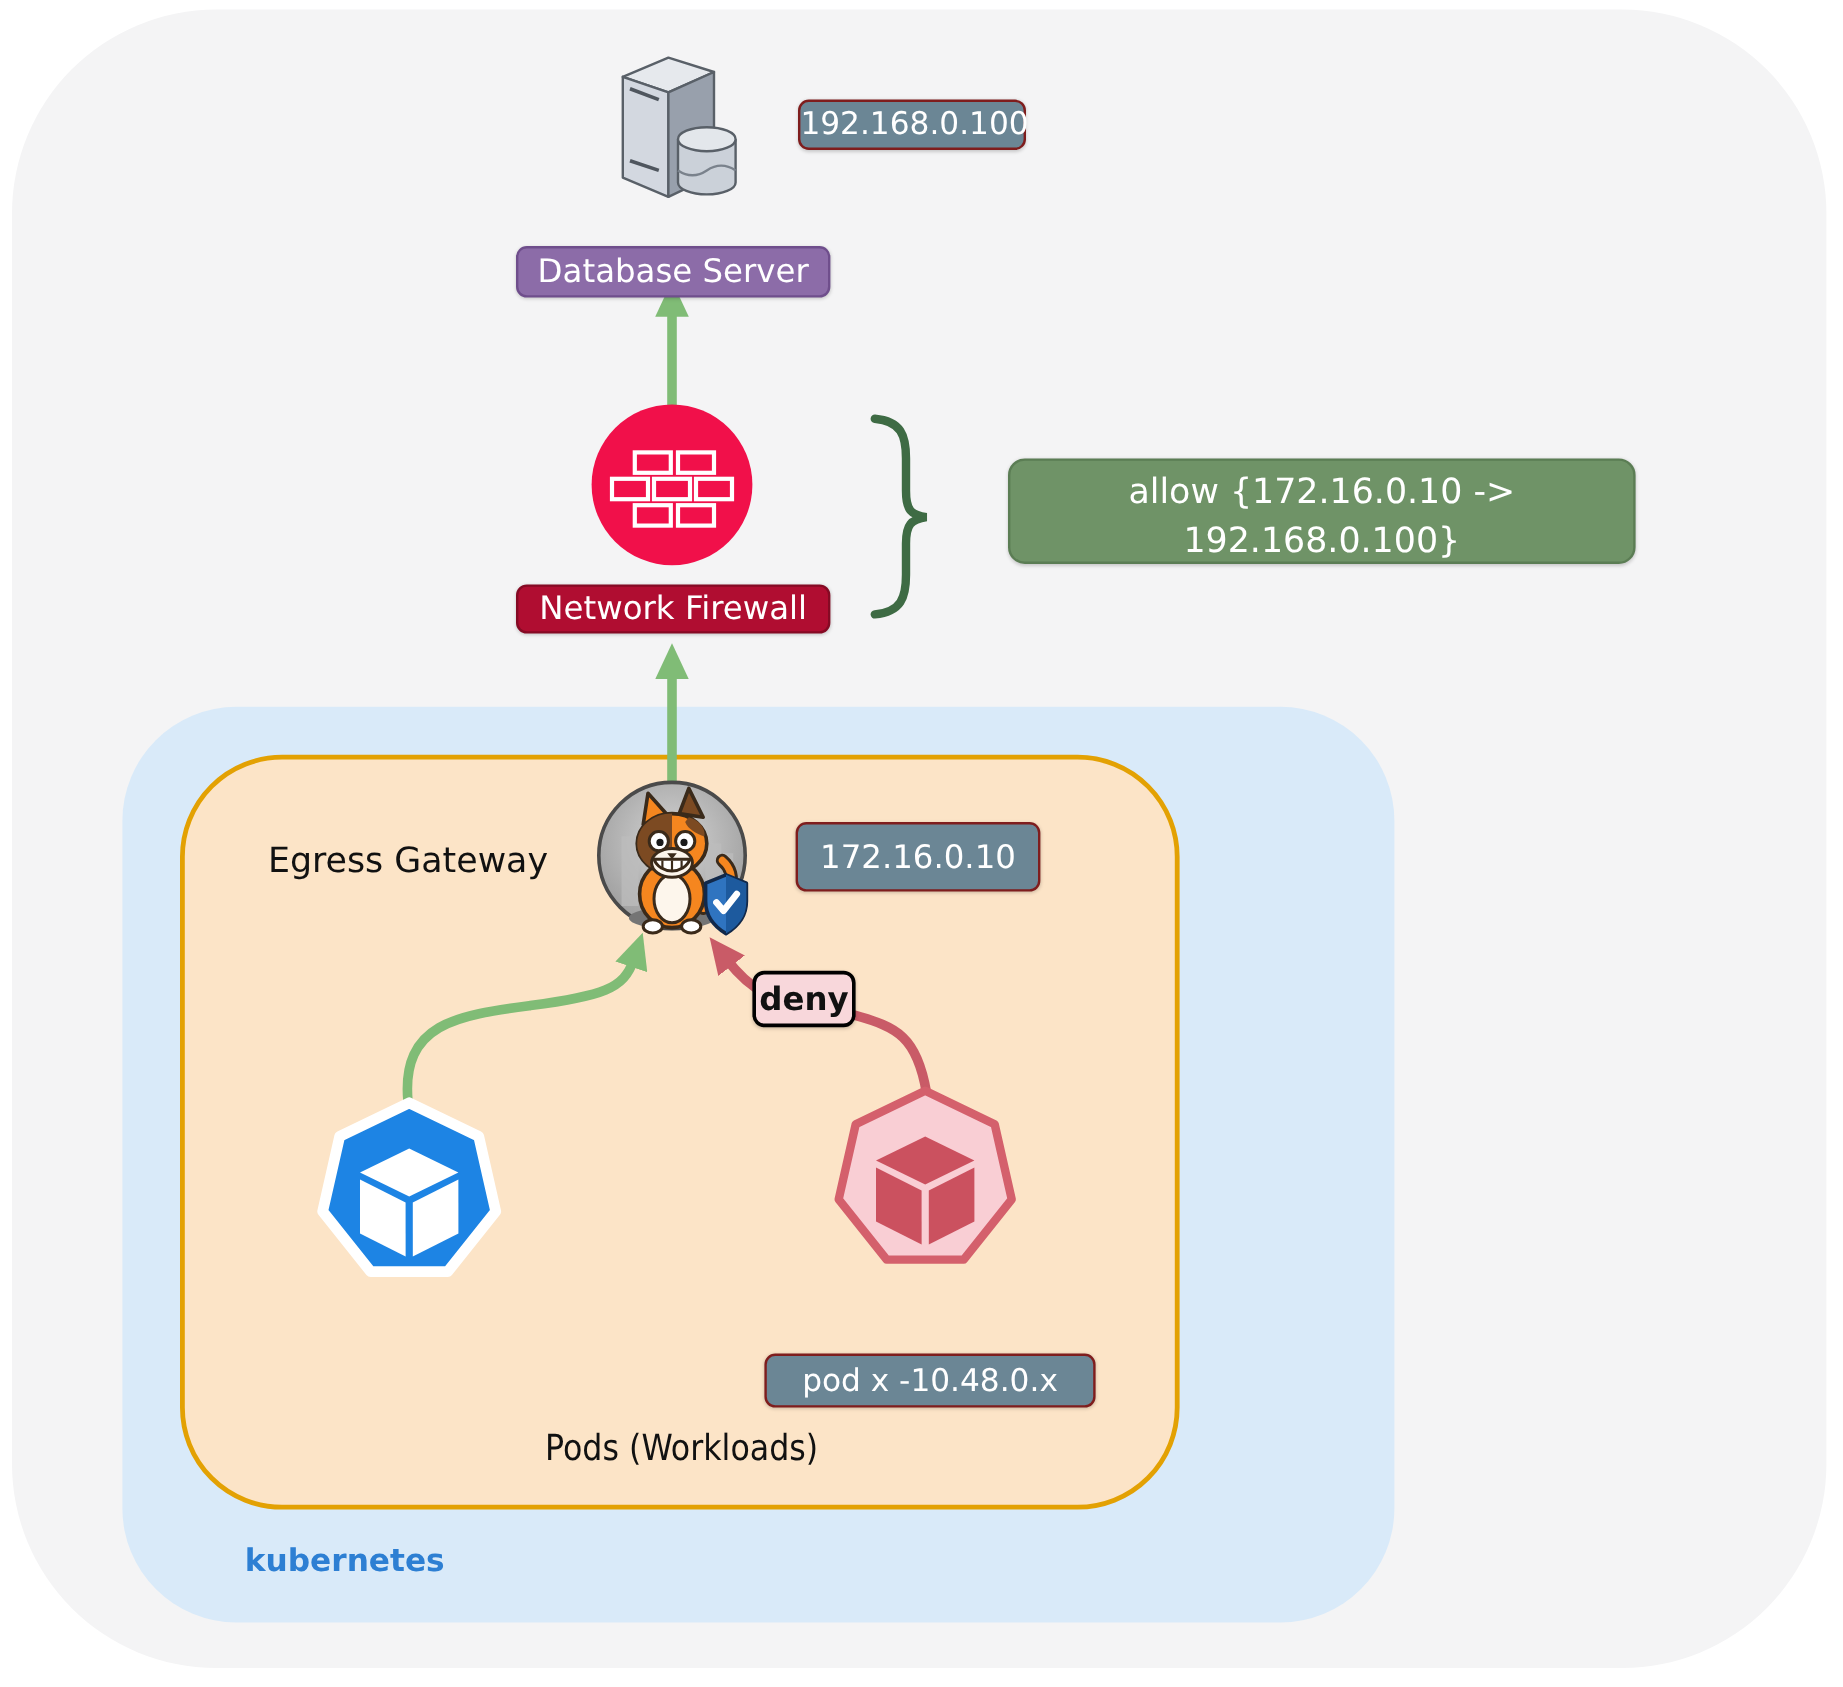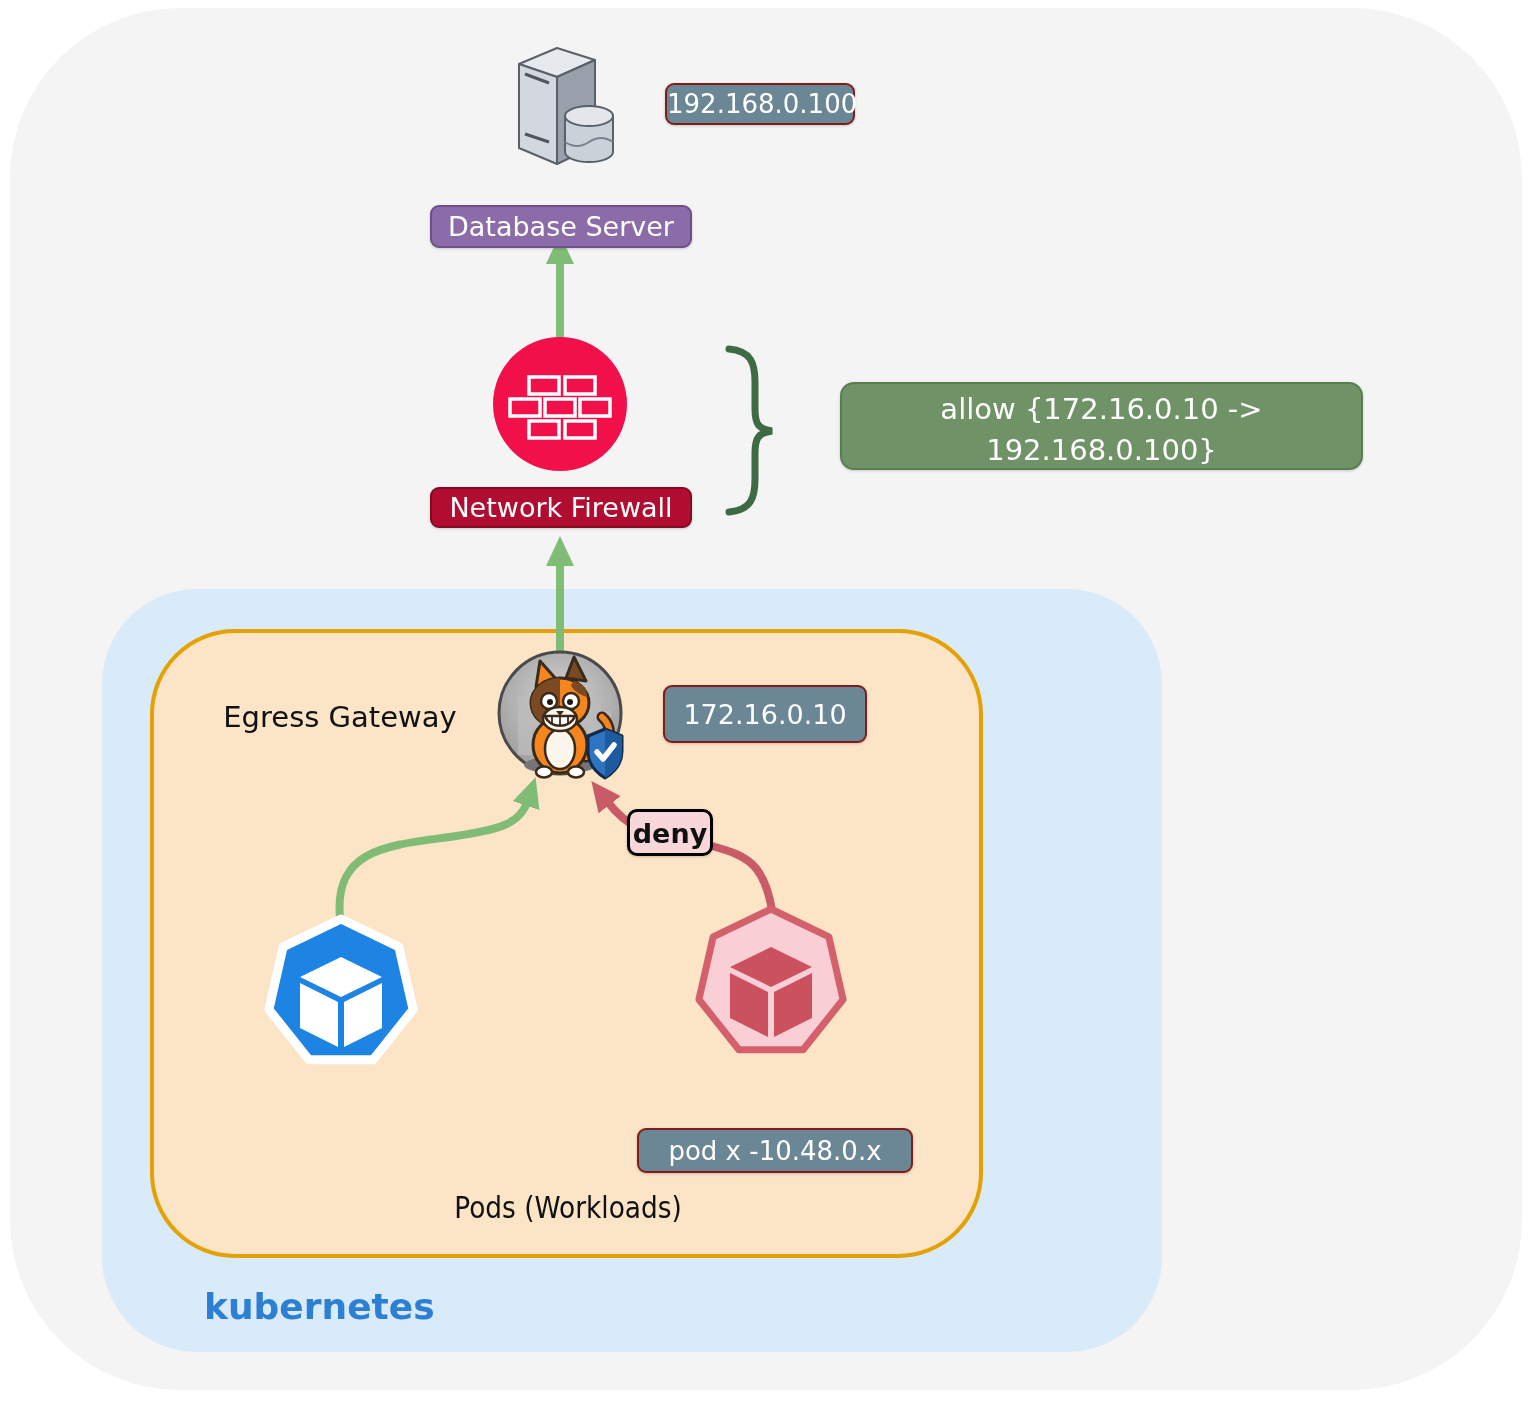--- a/index.html
+++ b/index.html
@@ -25,21 +25,21 @@
               color:#1A1A1A;font-size:28px;}
   .rule-box{left:840px;top:382px;width:523px;height:88px;border-radius:14px;background:#6F9367;
             border:2px solid #5B7D54;font-size:29px;line-height:1.42;padding-top:5px;}
   .deny{left:627px;top:809px;width:86px;height:47px;line-height:43px;font-size:27px;font-weight:bold;
         color:#111;background:#F8D7DB;border:3px solid #000000;border-radius:10px;}
   .pod-badge-a{left:233px;top:1088px;width:262px;height:45px;line-height:42px;font-size:26px;}
   .pod-badge-x{left:637px;top:1088px;width:276px;height:45px;line-height:42px;font-size:26px;margin-top:40px;}
   .txt{position:absolute;z-index:4;color:#111;}
   .egress-lbl{left:190px;top:700px;width:300px;text-align:center;font-size:29px;}
   .pods-lbl{left:318px;top:1190px;width:500px;text-align:center;font-size:30px;transform:scaleX(.88);}
-  .k8s-lbl{left:204px;top:1286px;font-size:36px;font-weight:bold;color:#2D7FD3;}
+  .k8s-lbl{left:204px;top:1286px;font-size:26px;font-weight:bold;color:#2D7FD3;}
   .fw-circle{left:493px;top:337px;width:134px;height:134px;border-radius:50%;background:#F1104A;}
 </style>
 </head>
 <body>
 
 <div class="canvas">
 
   <div class="zone outer-zone"></div>
   <div class="zone k8s-zone"></div>
   <div class="zone pods-zone"></div>

